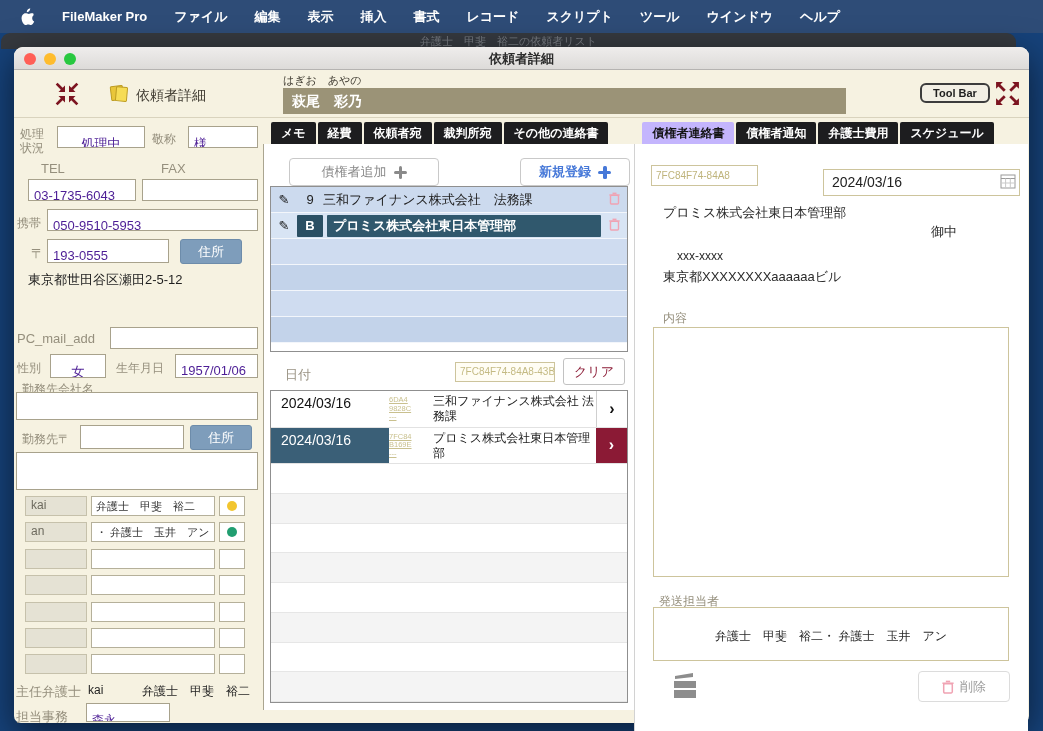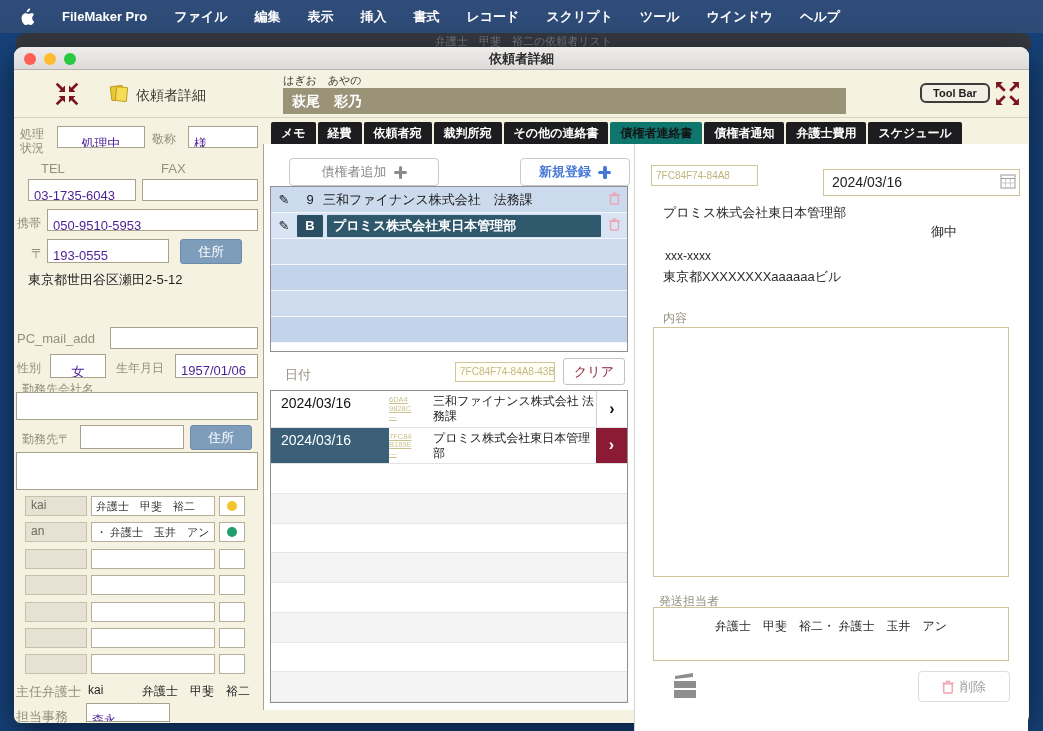--- a/index.html
+++ b/index.html
@@ -3,21 +3,21 @@
 <meta charset="utf-8">
 <style>
   * { margin:0; padding:0; box-sizing:border-box; }
   body { font-family:"Liberation Sans","DejaVu Sans",sans-serif; }
   .screen{position:relative;width:1043px;height:731px;background:#16427a;overflow:hidden;}
   
   .menubar{position:absolute;left:0;top:0;width:100%;height:33px;background:#2e4c77;display:flex;align-items:center;gap:27px;padding-left:20px;color:#fff;font-size:13px;}
   .mb-app{font-weight:700;}
   .mb-item{font-weight:700;cursor:default;}
   
-  .bgwin{position:absolute;left:16px;top:33px;width:1015px;height:16px;background:#35393f;border-radius:9px 9px 0 0;color:#878b92;font-size:11px;text-align:center;line-height:17px;overflow:hidden;}
+  .bgwin{position:absolute;left:1px;top:33px;width:1015px;height:16px;background:#35393f;border-radius:9px 9px 0 0;color:#878b92;font-size:11px;text-align:center;line-height:17px;overflow:hidden;}
   
   .window{position:absolute;left:14px;top:47px;width:1015px;height:676px;background:#f6f2e1;border-radius:9px 9px 7px 7px;box-shadow:0 10px 35px rgba(0,0,0,.55);}
   .titlebar{position:absolute;left:0;top:0;width:100%;height:23px;background:linear-gradient(#efedec,#dddbd9);border-bottom:1px solid #b5b3b1;border-radius:9px 9px 0 0;}
   .tl{position:absolute;top:6px;width:12px;height:12px;border-radius:50%;}
   .tl.red{left:10px;background:#ff5f57;}
   .tl.yellow{left:30px;background:#febc2e;}
   .tl.green{left:50px;background:#28c840;}
   .wtitle{display:block;text-align:center;font-size:13px;font-weight:700;color:#2b2b2b;line-height:23px;}
   
   .header{position:absolute;left:0;top:23px;width:100%;height:48px;border-bottom:1px solid #d9d3bd;}
@@ -33,21 +33,21 @@
   .btn-addr{position:absolute;background:#7e9dbb;color:#fff;font-size:13px;text-align:center;border:1px solid #6d8caa;border-radius:3px;cursor:pointer;}
   .statictext{position:absolute;font-size:13px;color:#1f1f1f;white-space:nowrap;}
   
   .srow-code{position:absolute;width:62px;height:20px;background:#e5e2d4;border:1px solid #c6c1ab;font-size:12px;color:#6d6a5e;padding:1px 5px;}
   .srow-name{position:absolute;width:124px;height:20px;background:#fff;border:1px solid #b5b09a;font-size:11px;color:#333;padding:2px 4px;white-space:nowrap;overflow:hidden;}
   .srow-dot{position:absolute;width:26px;height:20px;background:#fff;border:1px solid #b5b09a;display:flex;align-items:center;justify-content:center;}
   .dot{width:10px;height:10px;border-radius:50%;}
   
   .tabbar{position:absolute;left:257px;top:75px;display:flex;gap:2px;height:22px;}
   .tab{background:#1d1d1f;color:#fff;font-size:12px;font-weight:700;line-height:22px;padding:0 10px;border-radius:2px 2px 0 0;cursor:pointer;white-space:nowrap;}
-  .tab.active{background:#0f766e;color:#141414;}
+  .tab.active{background:#c4b5fd;color:#141414;margin-left:32px;}
   .content-bg{position:absolute;left:249px;top:97px;width:765px;height:566px;background:#fff;border-left:1px solid #aaa590;}
   
   .add-btn{position:absolute;left:263px;top:111px;width:150px;height:28px;background:#fff;border:1px solid #c9c9c9;border-radius:4px;color:#8a8a8a;font-size:13px;display:flex;align-items:center;justify-content:center;gap:7px;cursor:pointer;margin-left:12px;}
   .new-btn{position:absolute;left:506px;top:111px;width:110px;height:28px;background:#fff;border:1px solid #c9c9c9;border-radius:4px;color:#4678d8;font-size:13px;font-weight:700;display:flex;align-items:center;justify-content:center;gap:7px;cursor:pointer;}
   .plus{position:relative;width:13px;height:13px;display:inline-block;}
   .plus::before{content:"";position:absolute;left:5px;top:0;width:3.5px;height:13px;background:currentColor;border-radius:1.5px;}
   .plus::after{content:"";position:absolute;left:0;top:5px;width:13px;height:3.5px;background:currentColor;border-radius:1.5px;}
   .toplist{position:absolute;left:256px;top:139px;width:358px;height:166px;border:1px solid #8f8f8f;overflow:hidden;}
   .trow{display:flex;align-items:center;height:26px;border-bottom:1px solid #f3f6fb;}
   .trow .pencil{width:26px;text-align:center;font-size:13px;color:#111;cursor:pointer;}
@@ -69,21 +69,21 @@
   .lrow.sel .go{background:#8b1a35;color:#fff;border-left:none;}
   .erow{height:30px;border-bottom:1px solid #e6e6e6;}
   
   .rpanel{position:absolute;left:620px;top:97px;width:394px;height:652px;background:#fff;border-left:1px solid #d2d2d2;}
   .rid{position:absolute;left:16px;top:21px;width:107px;height:21px;border:1px solid #cdc49c;font-size:10px;color:#bfb47c;padding:4px 4px;background:#fff;}
   .rdate{position:absolute;left:188px;top:25px;width:197px;height:27px;border:1px solid #cdc49c;background:#fff;font-size:14px;color:#222;padding:4px 0 0 8px;}
   .rdate .cal{position:absolute;right:3px;top:4px;cursor:pointer;}
   .rtext{position:absolute;font-size:13px;color:#2a2a2a;white-space:nowrap;}
   .rlbl{position:absolute;font-size:12px;color:#958f7d;}
   .rbox{position:absolute;background:#fff;border:1px solid #cdc49c;}
-  .sender-text{text-align:center;font-size:12px;color:#2a2a2a;padding-top:10px;}
+  .sender-text{text-align:center;font-size:12px;color:#2a2a2a;padding-top:20px;}
   .del-btn{position:absolute;left:283px;top:527px;width:92px;height:31px;background:#fff;border:1px solid #dcdcdc;border-radius:4px;color:#9b9b9b;font-size:13px;display:flex;align-items:center;justify-content:center;gap:6px;cursor:pointer;}
 </style>
 </head>
 <body>
 
 <div class="screen">
 
   <div class="menubar">
     <span style="display:inline-flex;">
       <svg width="15" height="17" viewBox="0 0 15 17">
@@ -329,21 +329,21 @@
               <rect x="1" y="1" width="14" height="13" fill="#fff" stroke="#9a9a9a"></rect>
               <line x1="1" y1="4.5" x2="15" y2="4.5" stroke="#9a9a9a"></line>
               <line x1="5.6" y1="4.5" x2="5.6" y2="14" stroke="#c9c9c9"></line>
               <line x1="10.3" y1="4.5" x2="10.3" y2="14" stroke="#c9c9c9"></line>
               <line x1="1" y1="9" x2="15" y2="9" stroke="#c9c9c9"></line>
             </svg>
         </span>
       </div>
       <span class="rtext" style="left:28px;top:60px;">プロミス株式会社東日本管理部</span>
       <span class="rtext" style="left:296px;top:79px;">御中</span>
-      <span class="rtext" style="left:30px;top:105px;font-size:12px;">xxx-xxxx</span>
+      <span class="rtext" style="left:42px;top:105px;font-size:12px;">xxx-xxxx</span>
       <span class="rtext" style="left:28px;top:124px;">東京都XXXXXXXXaaaaaaビル</span>
       <span class="rlbl" style="left:28px;top:166px;">内容</span>
       <div class="rbox" style="left:18px;top:183px;width:356px;height:250px;"></div>
       <span class="rlbl" style="left:24px;top:449px;">発送担当者</span>
       <div class="rbox sender-text" style="left:18px;top:463px;width:356px;height:54px;">弁護士　甲斐　裕二・ 弁護士　玉井　アン</div>
       <span class="icon-btn" style="left:34px;top:524px;">
         <svg width="32" height="32" viewBox="0 0 32 32">
           <polygon points="6,8 24,5 24,9 6,11" fill="#8d8d8d"></polygon>
           <rect x="5" y="13" width="22" height="7" fill="#8d8d8d"></rect>
           <rect x="5" y="22" width="22" height="8" fill="#8d8d8d"></rect>

